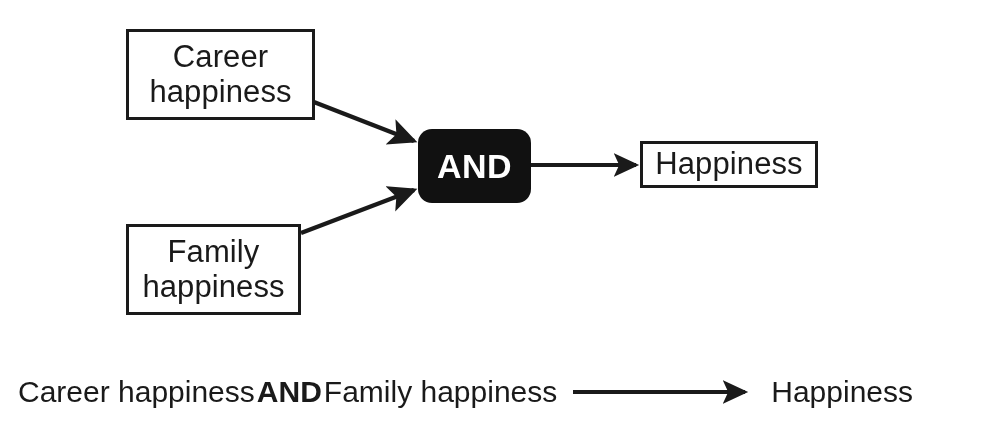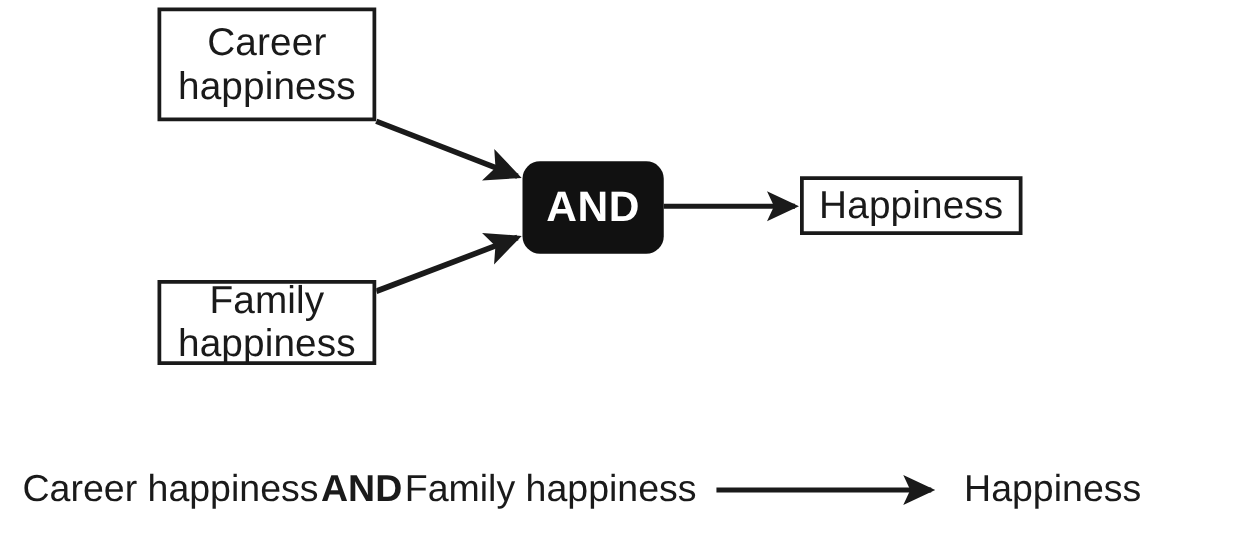--- a/index.html
+++ b/index.html
@@ -41,29 +41,29 @@
     color: #1a1a1a;
     letter-spacing: 0.1px;
   }
   .node-box .node-label {
     display: block;
     white-space: pre-line;
     padding: 0 4px;
   }
   #node-career {
     left: 126px;
-    top: 6px;
-    width: 175px;
+    top: 29px;
+    width: 189px;
     height: 91px;
   }
   #node-family {
     left: 126px;
     top: 224px;
     width: 175px;
-    height: 68px;
+    height: 91px;
   }
   #node-happiness {
     left: 640px;
     top: 141px;
     width: 178px;
     height: 47px;
     font-size: 31px;
   }
   
   #node-and-gate {

